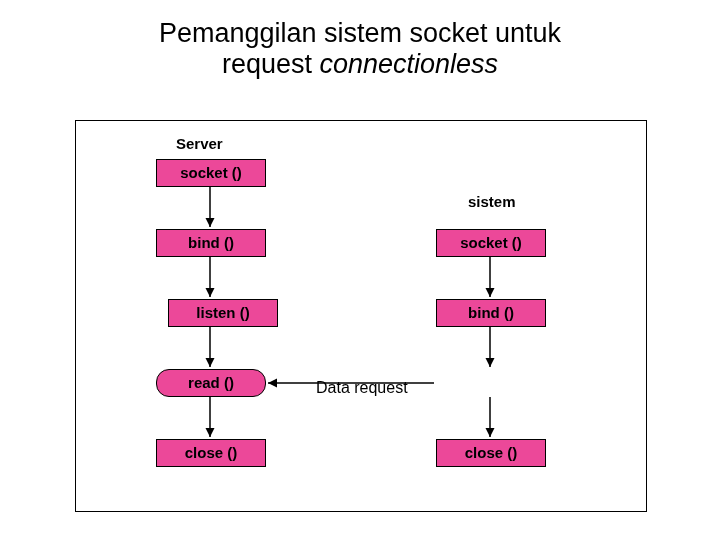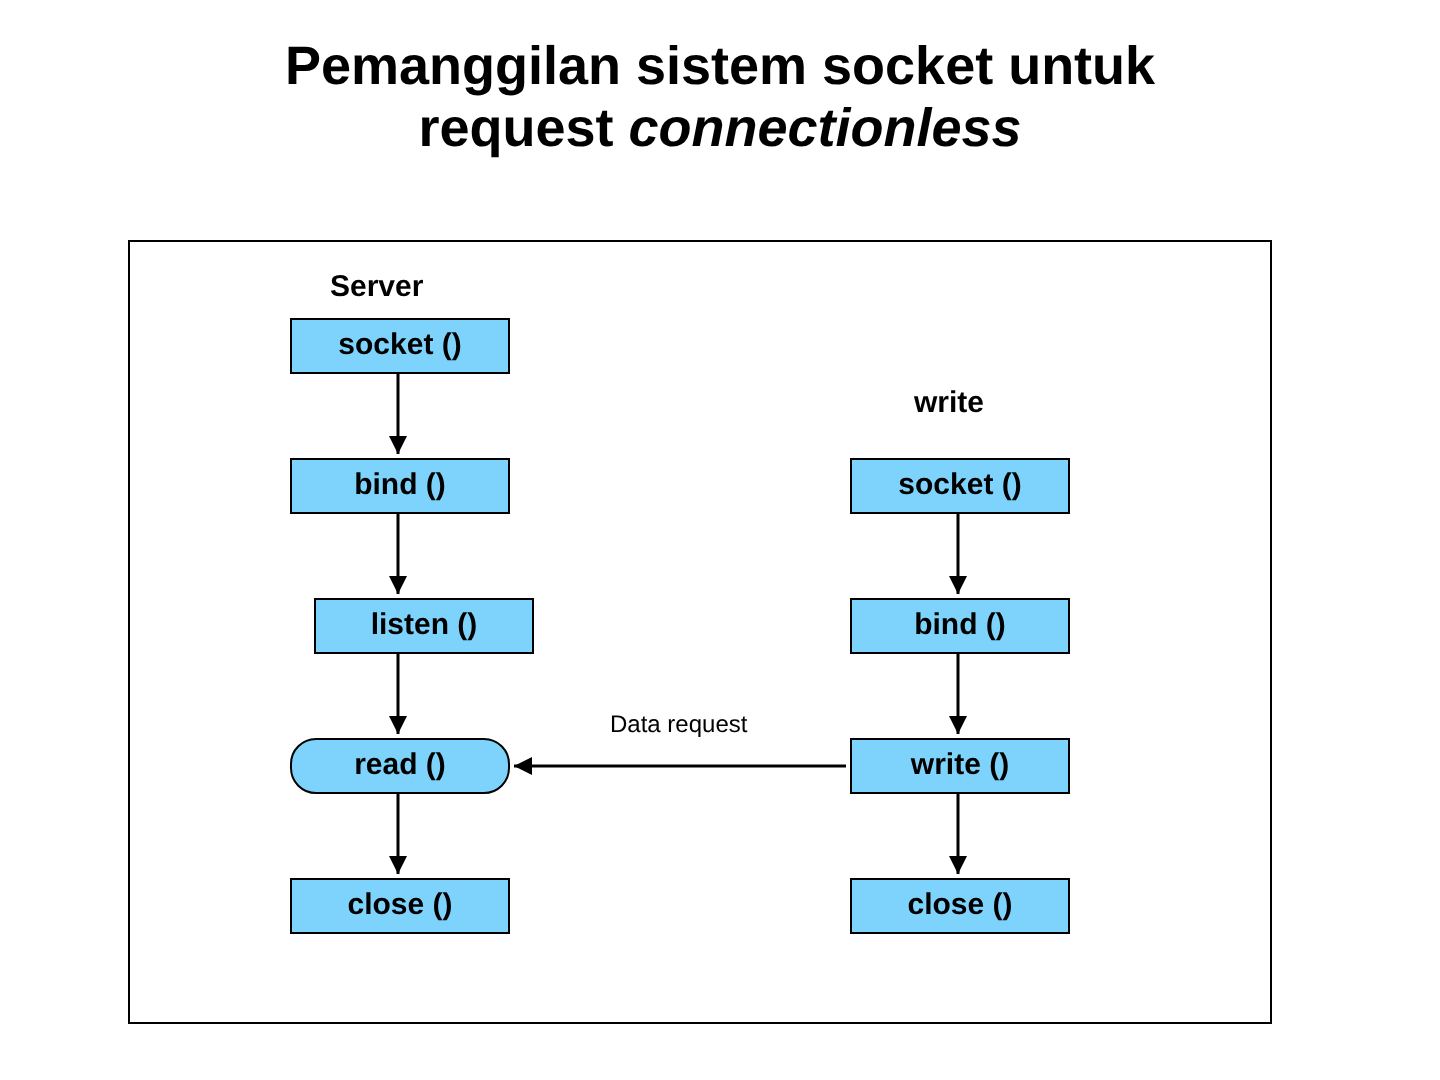--- a/index.html
+++ b/index.html
@@ -10,51 +10,52 @@
     position: relative;
     background: #fff;
   }
   .title {
     position: absolute;
     top: 18px;
     left: 0;
     right: 0;
     text-align: center;
     font-size: 27px;
-    font-weight: bold;
+    font-weight: normal;
     line-height: 1.15;
   }
   .italic { font-style: italic; margin-top: 44px; }
   .frame {
     position: absolute;
-    left: 64px;
+    left: 75px;
     top: 120px;
     width: 570px;
     height: 390px;
     border: 1.5px solid #000;
   }
   .header-label {
     position: absolute;
     font-size: 15px;
     font-weight: bold;
   }
   .box {
     position: absolute;
     width: 108px;
     height: 26px;
     border: 1.5px solid #000;
-    background: #7dd3fc;
+    background: #ec4899;
     text-align: center;
     font-size: 15px;
     font-weight: bold;
     line-height: 26px;
   }
   .edge-label {
     position: absolute;
-    font-size: 12px;
+    font-size: 16px;
+    margin-top: 24px;
   }
   svg.arrows {
     position: absolute;
     left: 0; top: 0;
     width: 570px;
     height: 390px;
     overflow: visible;
   }
 </style>
 </head>
@@ -80,28 +81,27 @@
     <line x1="134" y1="276" x2="134" y2="316" stroke="#000" stroke-width="1.5" marker-end="url(#ah)"></line>
 
     <line x1="414" y1="136" x2="414" y2="176" stroke="#000" stroke-width="1.5" marker-end="url(#ah)"></line>
     <line x1="414" y1="206" x2="414" y2="246" stroke="#000" stroke-width="1.5" marker-end="url(#ah)"></line>
     <line x1="414" y1="276" x2="414" y2="316" stroke="#000" stroke-width="1.5" marker-end="url(#ah)"></line>
 
     <line x1="358" y1="262" x2="192" y2="262" stroke="#000" stroke-width="1.5" marker-end="url(#ah)"></line>
   </svg>
 
   <div class="header-label" style="left:100px; top:14px;">Server</div>
-  <div class="header-label" style="left:392px; top:72px;">write</div>
+  <div class="header-label" style="left:392px; top:72px;">sistem</div>
 
   <div class="box" style="left:80px; top:38px;">socket ()</div>
   <div class="box" style="left:80px; top:108px;">bind ()</div>
   <div class="box" style="left:80px; top:178px;margin-left:12px;">listen ()</div>
   <div class="box" style="left:80px; top:248px;border-radius:13px;">read ()</div>
   <div class="box" style="left:80px; top:318px;">close ()</div>
 
   <div class="box" style="left:360px; top:108px;">socket ()</div>
   <div class="box" style="left:360px; top:178px;">bind ()</div>
-  <div class="box" style="left:360px; top:248px;">write ()</div>
   <div class="box" style="left:360px; top:318px;">close ()</div>
 
   <div class="edge-label" style="left:240px; top:234px;">Data request</div>
 
 </div>
 
 </body></html>

